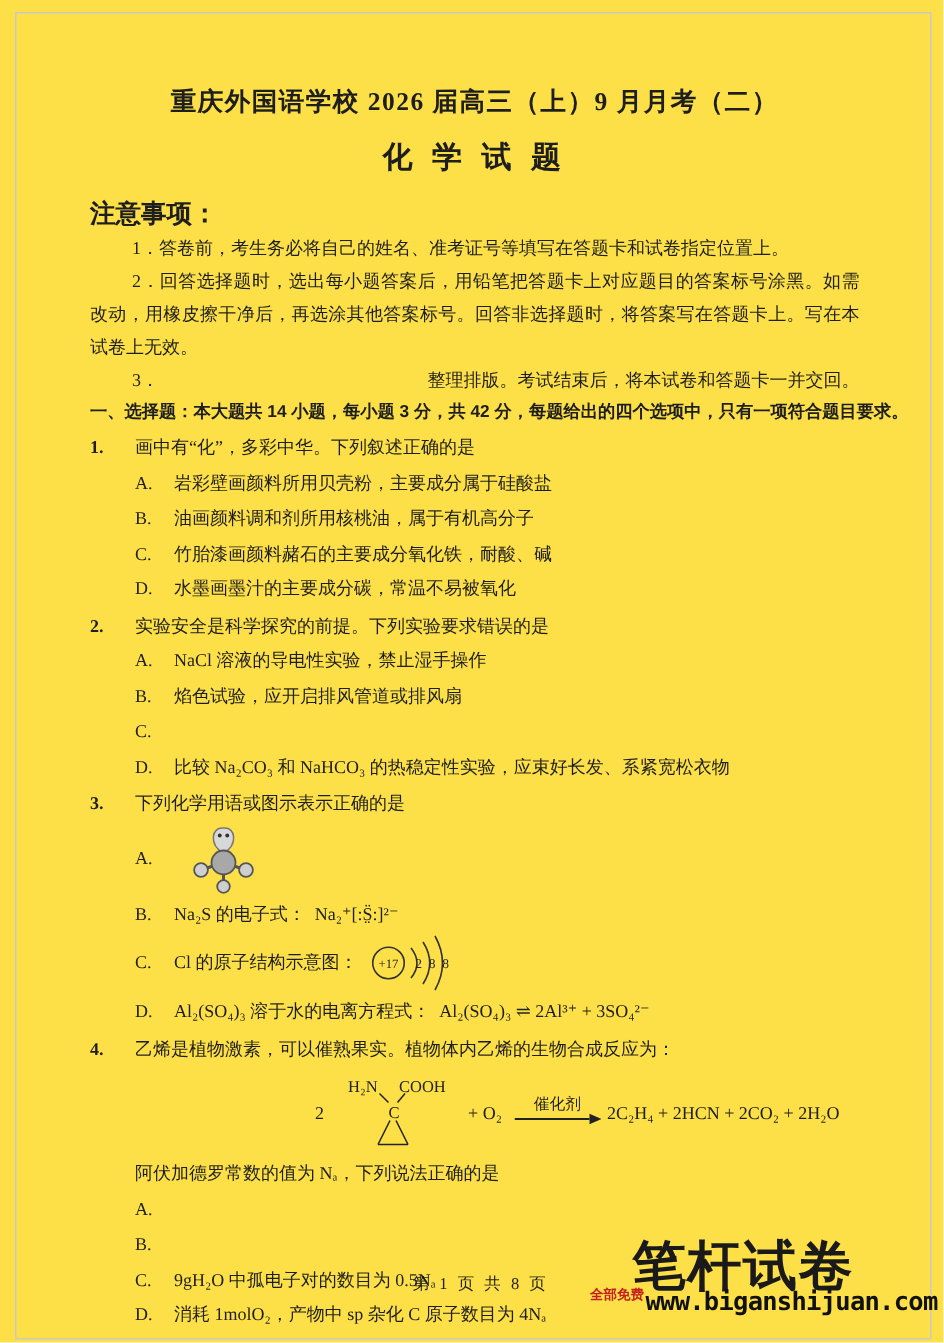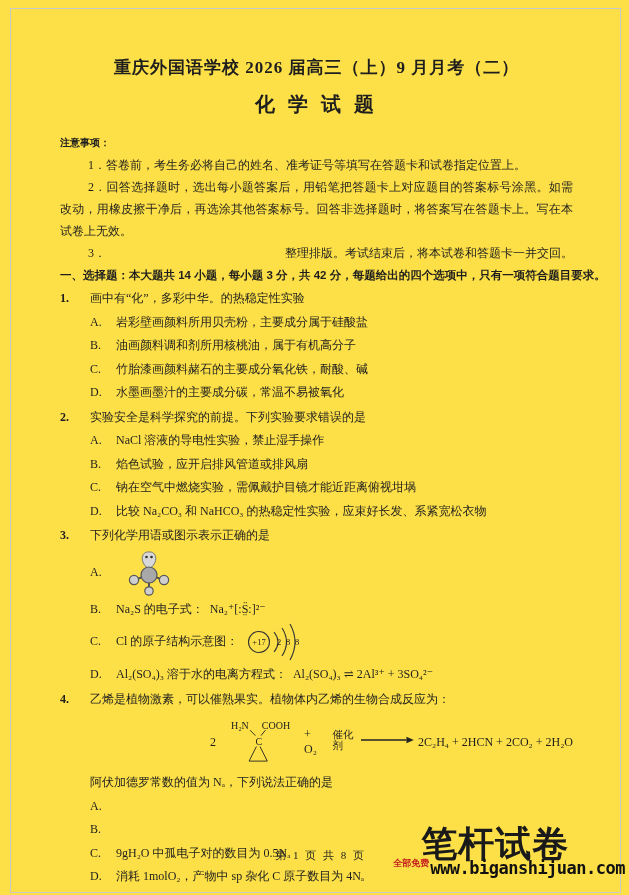--- a/index.html
+++ b/index.html
@@ -22,21 +22,21 @@
   }
   .title{
     margin:0;text-align:center;
     font-size:17px;font-weight:bold;letter-spacing:1px;
   }
   .subtitle{
     margin:12px 0 0 0;text-align:center;
     font-size:20px;font-weight:bold;letter-spacing:4px;
   }
   .notice-heading{
-    margin-top:14px;font-weight:bold;font-size:10px;line-height:22px;
+    margin-top:14px;font-weight:bold;font-size:17px;line-height:22px;
     font-family:Liberation Sans, sans-serif;
   }
   .notice-item{
     margin:0;font-size:12px;line-height:22px;text-align:justify;
     text-indent:28px;
   }
   .notice-item3{
     display:flex;font-size:12px;line-height:22px;
   }
   .notice-item3 .n3-num{margin-left:28px;}
@@ -60,21 +60,21 @@
   .mol-svg{margin-left:10px;}
   .cl-svg{margin-left:8px;}
   .q-note{margin-left:30px;line-height:23.5px;font-size:12px;}
   .reaction{
     display:flex;align-items:center;
     margin:4px 0 2px 150px;font-size:12px;height:54px;
   }
   .rxn-coef{margin-right:4px;align-self:center;}
   .rxn-plus{margin:0 4px;}
   .rxn-arrow{
-    display:inline-flex;flex-direction:row;align-items:center;
+    display:inline-flex;flex-direction:column;align-items:center;
     margin:0 4px;transform:translateY(-2px);
   }
   .rxn-arrow .arrow-label{font-size:10.5px;line-height:11px;}
   .rxn-products{white-space:nowrap;}
   .footer{
     position:absolute;left:12px;right:0;bottom:32px;
     text-align:center;font-size:11px;letter-spacing:2px;
   }
   .watermark{
     position:absolute;right:4px;bottom:18px;
@@ -115,21 +115,21 @@
         <span class="n3-num">3．</span>
         <span class="n3-tail">整理排版。考试结束后，将本试卷和答题卡一并交回。</span>
       </div>
     </div>
 
     <div class="section-heading">一、选择题：本大题共 14 小题，每小题 3 分，共 42 分，每题给出的四个选项中，只有一项符合题目要求。</div>
 
     <div class="question">
       <div class="q-line">
         <span class="q-num">1.</span>
-        <span class="q-stem">画中有“化”，多彩中华。的热稳定性实验</span>
+        <span class="q-stem">画中有“化”，多彩中华。下列叙述正确的是</span>
       </div>
       <div class="option">
         <span class="opt-letter">A.</span>
         <span>岩彩壁画颜料所用贝壳粉，主要成分属于硅酸盐</span>
       </div>
       <div class="option">
         <span class="opt-letter">B.</span>
         <span>油画颜料调和剂所用核桃油，属于有机高分子</span>
       </div>
       <div class="option">
@@ -150,21 +150,20 @@
       <div class="option">
         <span class="opt-letter">A.</span>
         <span>NaCl 溶液的导电性实验，禁止湿手操作</span>
       </div>
       <div class="option">
         <span class="opt-letter">B.</span>
         <span>焰色试验，应开启排风管道或排风扇</span>
       </div>
       <div class="option">
         <span class="opt-letter">C.</span>
-        <span>钠在空气中燃烧实验，需佩戴护目镜才能近距离俯视坩埚</span>
       </div>
       <div class="option">
         <span class="opt-letter">D.</span>
         <span>比较 Na₂CO₃ 和 NaHCO₃ 的热稳定性实验，应束好长发、系紧宽松衣物</span>
       </div>
     </div>
 
     <div class="question">
       <div class="q-line">
         <span class="q-num">3.</span>

